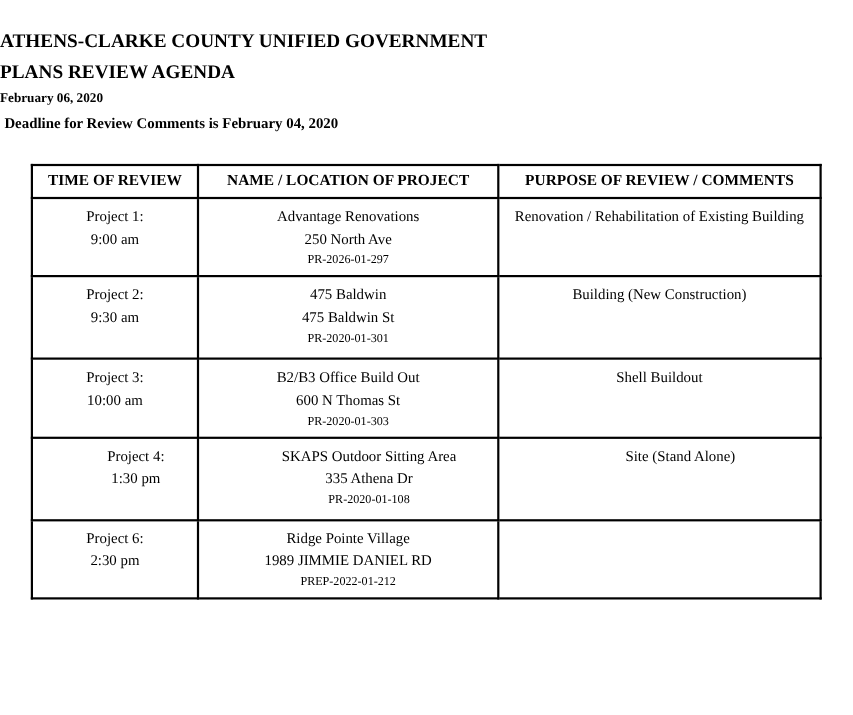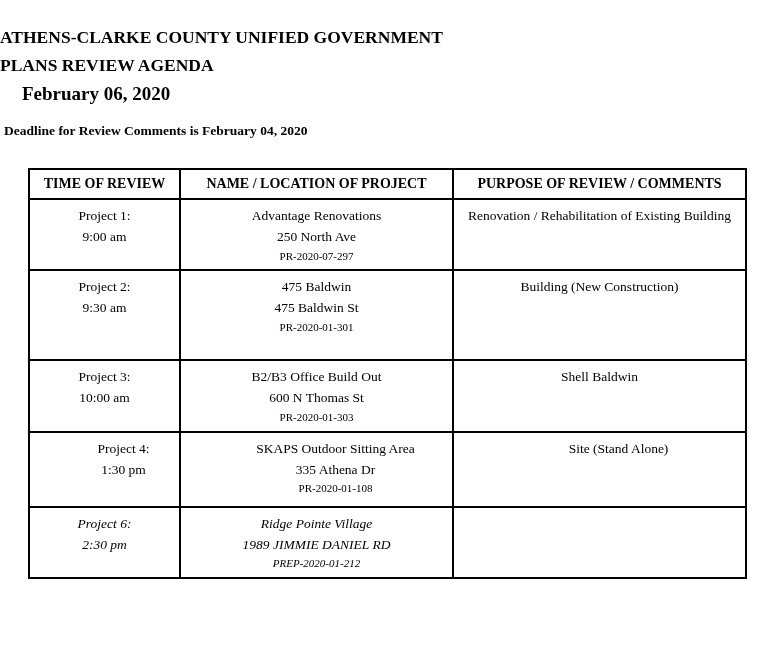--- a/index.html
+++ b/index.html
@@ -22,24 +22,23 @@
   .doc-header {
     line-height: 1.3;
   }
   .doc-header .line1,
   .doc-header .line2 {
     font-size: 17.5px;
     font-weight: bold;
     margin: 0 0 5px 0;
   }
   .doc-header .line3 {
-    font-size: 19px;
+    font-size: 12px;
     font-weight: bold;
-    margin: 0 0 16px 0;
-    padding-left: 22px;
+    margin: 0 0 6px 0;
   }
   .doc-header .line4 {
     font-size: 13.5px;
     font-weight: bold;
     margin: 4px;
   }
   table.agenda {
     border-collapse: collapse;
     margin: 28px auto 0 auto;
     width: 717px;
@@ -66,25 +65,25 @@
   table.agenda td {
     font-size: 13.5px;
     line-height: 1.55;
     padding: 6px 10px 4px 10px;
   }
   td .permit {
     font-size: 11px;
     line-height: 1.6;
   }
   tr.r0 td { height: 69px; margin-top: 12px; }
-  tr.r1 td { height: 90px; }
+  tr.r1 td { height: 75px; }
   tr.r2 td { height: 63px; }
   tr.r3 td { height: 75px; padding-left: 48px; }
   tr.r4 td { height: 90px; }
-  tr.r5 td { height: 69px; font-style: italic; }
+  tr.r5 td { height: 69px; }
 </style>
 </head>
 <body>
 
 <div class="page">
 
   <div class="doc-header">
     <div class="line1">ATHENS-CLARKE COUNTY UNIFIED GOVERNMENT</div>
     <div class="line2">PLANS REVIEW AGENDA</div>
     <div class="line3">February 06, 2020</div>
@@ -106,21 +105,21 @@
     </thead>
     <tbody>
   <tr class="r0">
     <td>
       <div>Project 1:</div>
       <div>9:00 am</div>
     </td>
     <td>
       <div>Advantage Renovations</div>
       <div>250 North Ave</div>
-      <div class="permit">PR-2020-07-297</div>
+      <div class="permit">PR-2026-01-297</div>
     </td>
     <td>
       <div>Renovation / Rehabilitation of Existing Building</div>
     </td>
   </tr>
 
   <tr class="r1">
     <td>
       <div>Project 2:</div>
       <div>9:30 am</div>
@@ -139,21 +138,21 @@
     <td>
       <div>Project 3:</div>
       <div>10:00 am</div>
     </td>
     <td>
       <div>B2/B3 Office Build Out</div>
       <div>600 N Thomas St</div>
       <div class="permit">PR-2020-01-303</div>
     </td>
     <td>
-      <div>Shell Baldwin</div>
+      <div>Shell Buildout</div>
     </td>
   </tr>
 
   <tr class="r3">
     <td>
       <div>Project 4:</div>
       <div>1:30 pm</div>
     </td>
     <td>
       <div>SKAPS Outdoor Sitting Area</div>
@@ -167,21 +166,21 @@
 
 
   <tr class="r5">
     <td>
       <div>Project 6:</div>
       <div>2:30 pm</div>
     </td>
     <td>
       <div>Ridge Pointe Village</div>
       <div>1989 JIMMIE DANIEL RD</div>
-      <div class="permit">PREP-2020-01-212</div>
+      <div class="permit">PREP-2022-01-212</div>
     </td>
     <td>
       <div></div>
     </td>
   </tr>
 </tbody>
   </table>
 
 </div>
 

